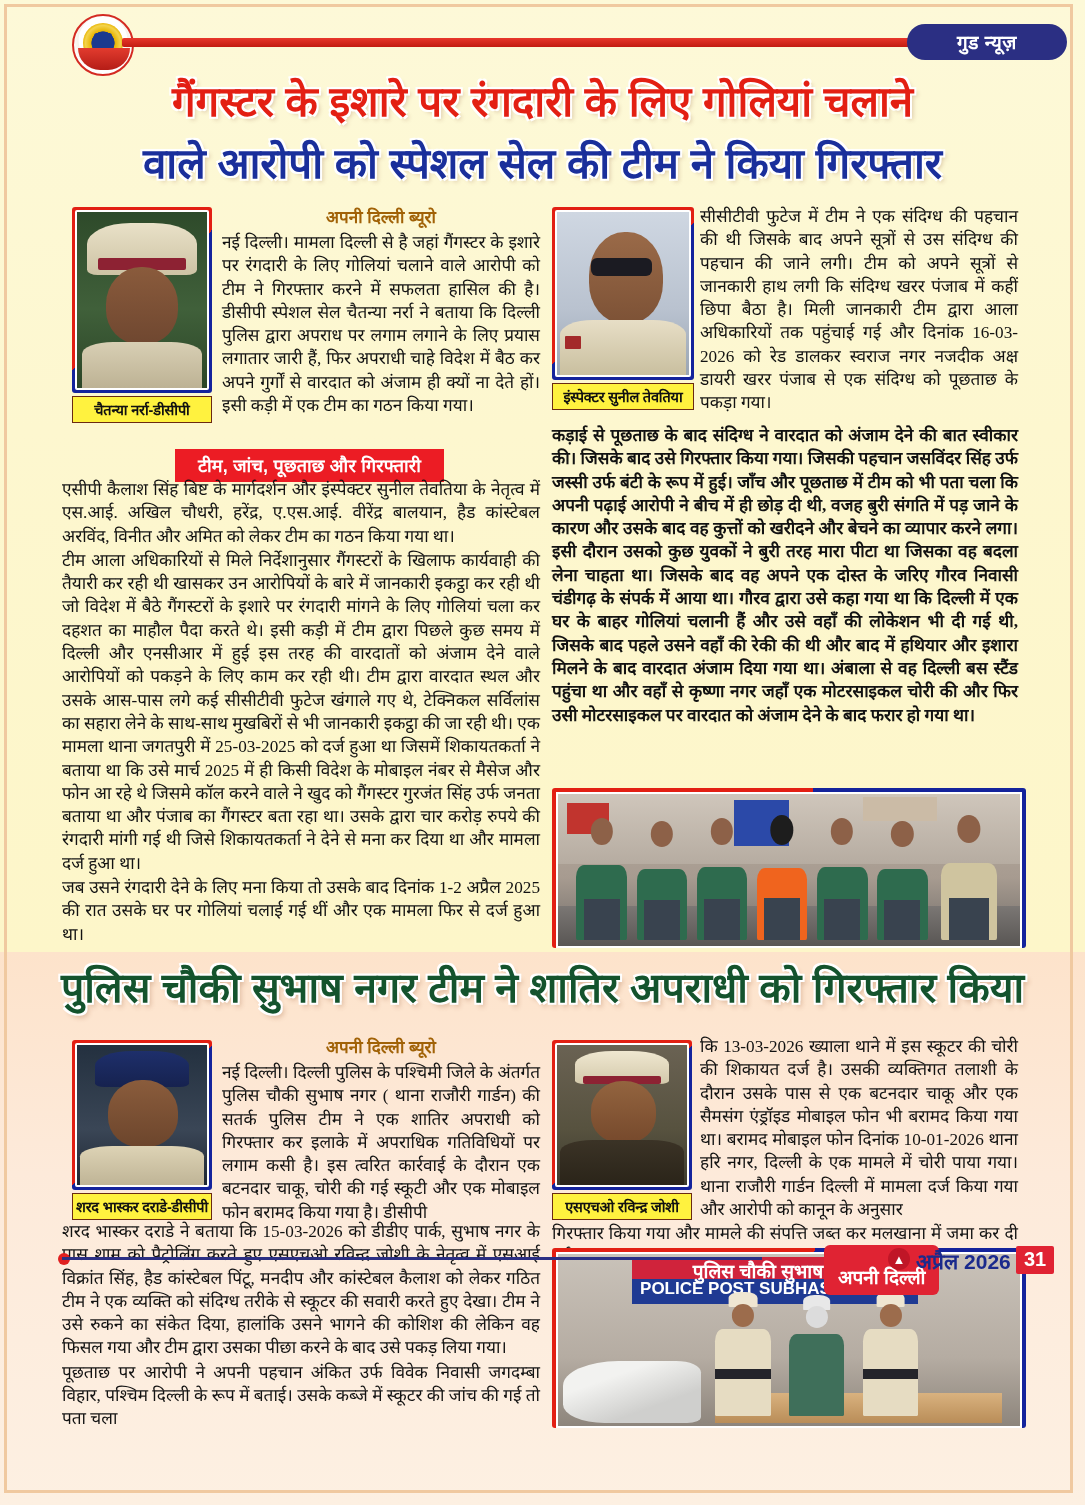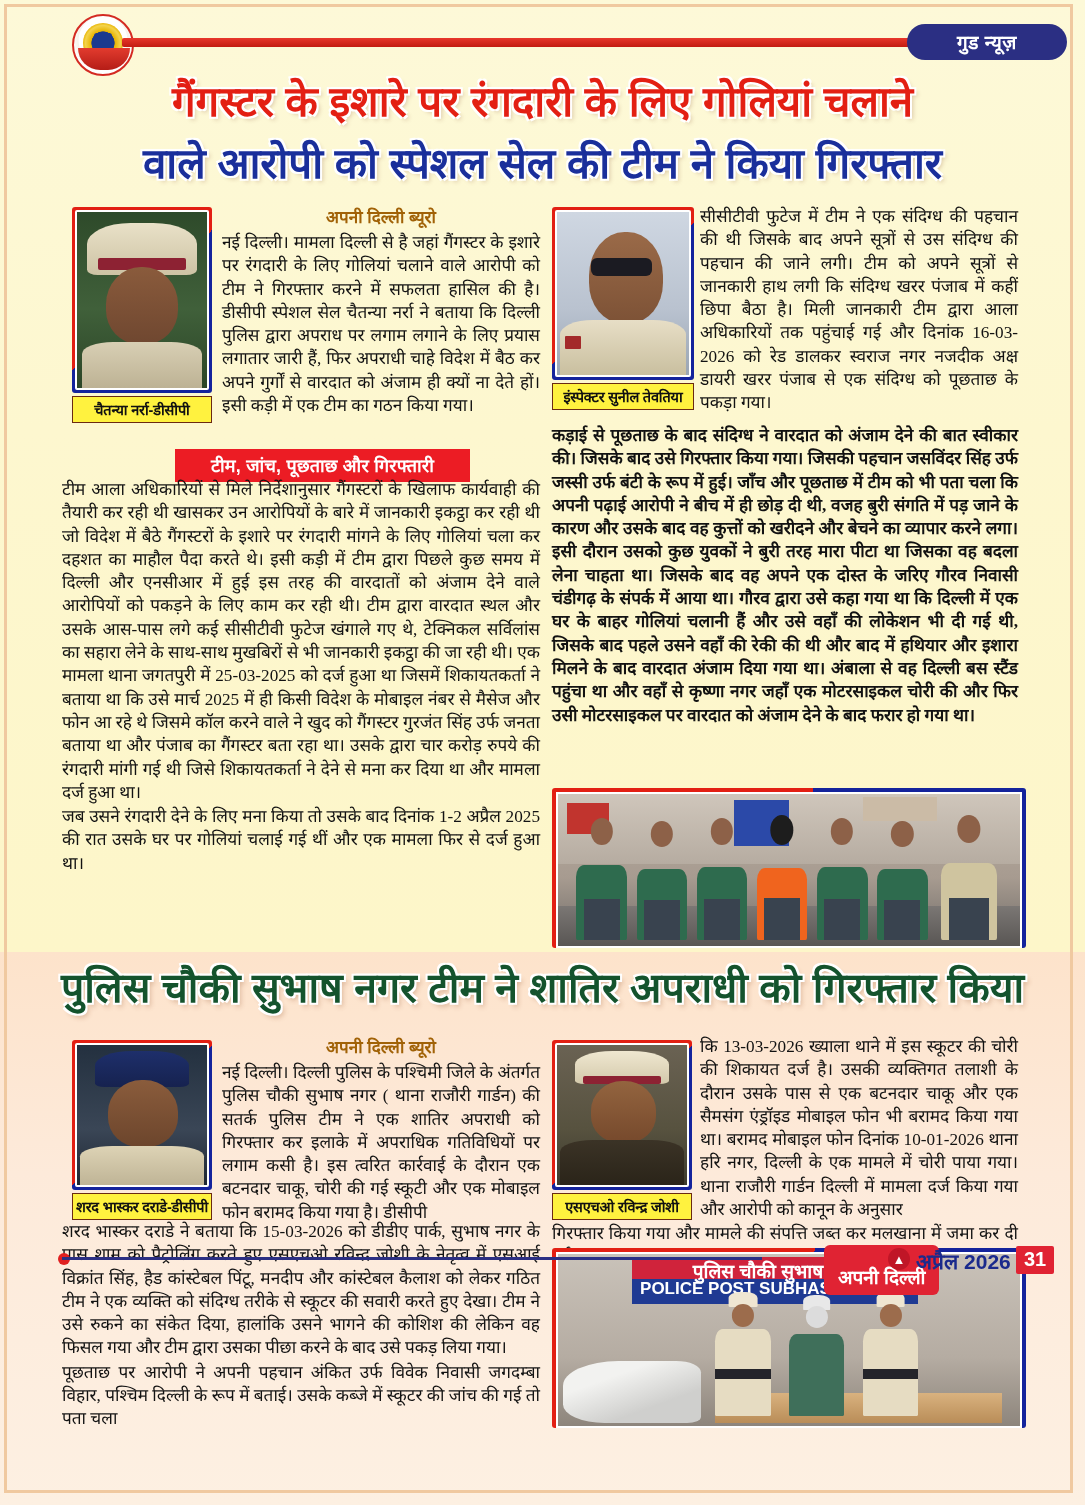--- a/index.html
+++ b/index.html
@@ -98,21 +98,21 @@
   .ph .sky{position:absolute;inset:0;}
   .ph .face{position:absolute;border-radius:48% 48% 44% 44%;}
   .ph .cap-hat{position:absolute;border-radius:40% 40% 10% 10%;}
   .ph .torso{position:absolute;border-radius:26% 26% 0 0;}
   .ph .shade{position:absolute;border-radius:6px;background:#1b1b22;}
 
   
   .secbar{
     position:absolute;background:#ec1c24;color:#fff;
     font-family:"Liberation Sans","DejaVu Sans",sans-serif;font-weight:bold;font-size:18px;
-    text-align:center;padding:4px 15px 5px;letter-spacing:.2px;
+    text-align:center;padding:4px 2px 5px;letter-spacing:.2px;
   }
 
   
   .photo-card{position:absolute;padding:4px;border-radius:3px;
     background:linear-gradient(100deg,#e21f13 0%,#e21f13 52%,#14239c 52%,#14239c 100%);}
   .photo-card .inner{border:2px solid #fff;overflow:hidden;position:relative;height:100%;}
 
   .gp{position:absolute;inset:0;background:linear-gradient(180deg,#b9aea2 0%,#a79b90 55%,#6e6a66 100%);}
   .gp .wall{position:absolute;left:0;top:0;width:100%;height:46%;background:linear-gradient(180deg,#cfc6bb,#b6aca1);}
   .gp .steps{position:absolute;left:0;bottom:0;width:100%;height:26%;background:linear-gradient(180deg,#7b7774,#595654);}
@@ -221,20 +221,21 @@
     <p class="body">सीसीटीवी फुटेज में टीम ने एक संदिग्ध की पहचान की थी जिसके बाद अपने सूत्रों से उस संदिग्ध की पहचान की जाने लगी। टीम को अपने सूत्रों से जानकारी हाथ लगी कि संदिग्ध खरर पंजाब में कहीं छिपा बैठा है। मिली जानकारी टीम द्वारा आला अधिकारियों तक पहुंचाई गई और दिनांक 16-03-2026 को रेड डालकर स्वराज नगर नजदीक अक्ष डायरी खरर पंजाब से एक संदिग्ध को पूछताछ के  पकड़ा गया।</p>
   </div>
 
   <div class="col" style="left:552px;top:424px;width:466px;font-weight:bold;">
     <p class="body">कड़ाई से पूछताछ के बाद संदिग्ध ने वारदात को अंजाम देने की बात स्वीकार की। जिसके बाद उसे गिरफ्तार किया गया। जिसकी पहचान जसविंदर सिंह उर्फ जस्सी उर्फ  बंटी के रूप में हुई। जाँच और पूछताछ में टीम को भी पता चला कि अपनी पढ़ाई आरोपी ने बीच में ही छोड़ दी थी, वजह बुरी संगति में पड़ जाने के कारण और उसके बाद वह कुत्तों को खरीदने और बेचने का व्यापार करने लगा। इसी दौरान उसको कुछ युवकों ने बुरी तरह मारा पीटा था जिसका वह बदला लेना चाहता था। जिसके बाद वह अपने एक दोस्त के जरिए गौरव निवासी चंडीगढ़ के संपर्क में आया था। गौरव द्वारा उसे कहा गया था कि दिल्ली में एक  घर के बाहर गोलियां चलानी हैं और उसे वहाँ की लोकेशन भी दी गई थी, जिसके बाद पहले उसने वहाँ की रेकी की थी और बाद में हथियार और इशारा मिलने के बाद वारदात  अंजाम दिया गया था। अंबाला से वह दिल्ली बस स्टैंड पहुंचा था और वहाँ से कृष्णा नगर जहाँ एक मोटरसाइकल चोरी की और फिर उसी मोटरसाइकल पर वारदात को अंजाम देने के बाद फरार हो गया था।</p>
   </div>
 
   <div class="secbar" style="left:175px;top:449px;width:265px;">टीम, जांच, पूछताछ और गिरफ्तारी</div>
 
   <div class="col" style="left:62px;top:478px;width:478px;">
+    <p class="body">एसीपी कैलाश सिंह बिष्ट के मार्गदर्शन और इंस्पेक्टर सुनील तेवतिया के नेतृत्व में एस.आई. अखिल चौधरी, हरेंद्र, ए.एस.आई. वीरेंद्र बालयान,   हैड कांस्टेबल अरविंद, विनीत और अमित को लेकर टीम का गठन किया गया था।</p>
     <p class="body">टीम आला अधिकारियों से मिले निर्देशानुसार गैंगस्टरों के खिलाफ कार्यवाही की तैयारी कर रही थी खासकर उन आरोपियों के बारे में जानकारी इकट्ठा कर रही थी जो विदेश में बैठे गैंगस्टरों के इशारे पर रंगदारी मांगने के लिए गोलियां चला कर दहशत का माहौल पैदा करते थे। इसी कड़ी में टीम द्वारा पिछले कुछ समय में दिल्ली और एनसीआर में हुई इस तरह की वारदातों को अंजाम देने वाले आरोपियों को पकड़ने के लिए काम कर रही थी। टीम द्वारा वारदात स्थल और उसके आस-पास लगे कई सीसीटीवी फुटेज खंगाले गए थे, टेक्निकल सर्विलांस का सहारा लेने के साथ-साथ मुखबिरों से भी जानकारी इकट्ठा की जा रही थी। एक मामला थाना जगतपुरी में 25-03-2025 को दर्ज हुआ था जिसमें शिकायतकर्ता ने बताया था कि उसे मार्च 2025 में ही किसी विदेश के मोबाइल नंबर से मैसेज और फोन आ रहे थे जिसमे कॉल करने वाले ने खुद को गैंगस्टर गुरजंत सिंह उर्फ जनता बताया था और पंजाब का गैंगस्टर बता रहा था। उसके द्वारा चार करोड़ रुपये की रंगदारी मांगी गई थी जिसे शिकायतकर्ता ने देने से मना कर दिया था और मामला दर्ज हुआ था।</p>
     <p class="body">जब उसने रंगदारी देने के लिए मना किया तो उसके बाद दिनांक 1-2 अप्रैल 2025 की रात उसके घर पर गोलियां चलाई गई थीं और एक मामला फिर से दर्ज हुआ था।</p>
   </div>
 
   <div class="photo-card" style="left:552px;top:788px;width:466px;height:152px;">
     <div class="inner">
       <span class="gp">
         <span class="wall"></span>
         <span class="steps"></span>
         <span class="poster" style="left:2%;top:6%;width:9%;height:20%;background:#c1342e;"></span>

